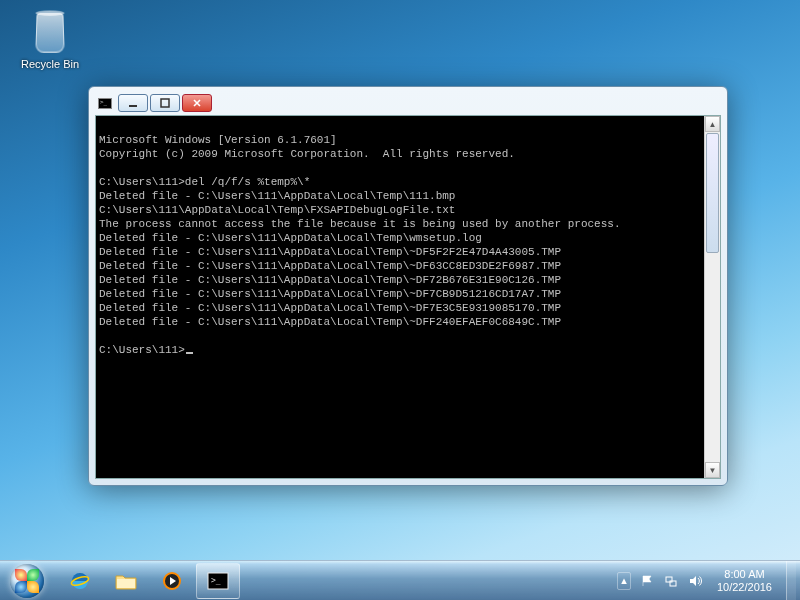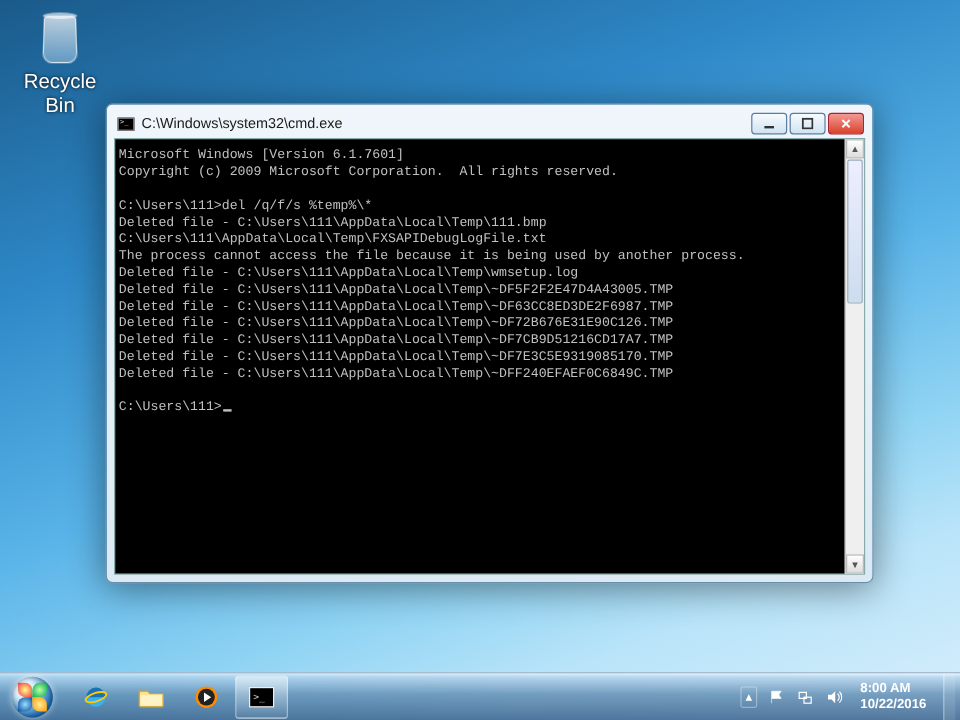--- a/index.html
+++ b/index.html
@@ -2,40 +2,40 @@
 <html><head>
 <meta charset="utf-8">
 <style>
   * { margin: 0; padding: 0; box-sizing: border-box; }
   html, body { width: 800px; height: 600px; overflow: hidden; font-family: "Segoe UI", Tahoma, sans-serif; }
   .desktop {
     position: relative;
     width: 800px; height: 600px;
     background: linear-gradient(160deg,#1a5a8a 0%,#2e88c7 28%,#58b3e8 52%,#8fd3f3 70%,#b9e4f9 82%,#d7eefb 100%);
   }
-  .desktop-icon { position:absolute; top:10px; left:14px; width:72px; text-align:center; color:#fff; font-size:17px; text-shadow:0 0 3px #000; cursor:pointer; }
+  .desktop-icon { position:absolute; top:10px; left:14px; width:72px; text-align:center; color:#fff; font-size:11px; text-shadow:0 0 3px #000; cursor:pointer; }
   .desktop-icon .ico { width:44px; height:44px; margin:0 auto 4px; position:relative; }
   .bin-glass { position:absolute; left:8px; top:2px; width:28px; height:40px; background:linear-gradient(180deg,rgba(255,255,255,0.7),rgba(200,230,255,0.4)); border-radius:4px 4px 8px 8px; border:1px solid rgba(255,255,255,0.6); transform:perspective(60px) rotateX(8deg);}
   .bin-glass::before{content:"";position:absolute;top:-4px;left:-2px;right:-2px;height:6px;background:rgba(255,255,255,0.6);border-radius:50%;}
 
   
   .window { position:absolute; top:86px; left:88px; width:640px; height:400px;
     background:linear-gradient(180deg,#f0f6fb,#dbe9f4);
     border:1px solid #6a8da8; border-radius:6px; box-shadow:0 4px 30px rgba(0,0,0,0.45);
     padding:5px; }
   .titlebar { display:flex; align-items:center; height:22px; padding:0 2px 0 4px; }
   .titlebar .cmd-ico { width:14px; height:11px; background:#000; border:1px solid #888; margin-right:6px; position:relative;}
   .titlebar .cmd-ico::after{content:">_"; color:#ccc; font-size:6px; position:absolute; top:-1px; left:1px; font-family:monospace;}
   .titlebar .title { flex:1; font-size:12px; color:#1a1a1a; }
   .winbtns { display:flex; gap:2px; }
   .winbtn { width:30px; height:18px; border:1px solid #5a7ca0; border-radius:3px; background:linear-gradient(#f7fbff,#d0e3f2); display:flex; align-items:center; justify-content:center; font-size:10px; cursor:pointer;}
   .winbtn.close { background:linear-gradient(#f39a93,#d9432e); border-color:#a23; color:#fff; font-weight:bold;}
   .winbtn svg { width:10px; height:10px; }
   .client { position:absolute; top:28px; left:6px; right:6px; bottom:6px; background:#fff; border:1px solid #8aa; }
-  .terminal { position:absolute; top:0; left:0; right:16px; bottom:0; background:#000; color:#c0c0c0; font-family:"Lucida Console","Courier New",monospace; font-size:11px; line-height:14px; padding:7px 3px; white-space:pre; overflow:hidden;}
+  .terminal { position:absolute; top:0; left:0; right:16px; bottom:0; background:#000; color:#c0c0c0; font-family:"Lucida Console","Courier New",monospace; font-size:11px; line-height:14px; padding:17px 3px; white-space:pre; overflow:hidden;}
   .scrollbar { position:absolute; top:0; right:0; bottom:0; width:16px; background:#efefef; border-left:1px solid #ccc;}
   .scrollbar .arrow{height:16px;display:flex;align-items:center;justify-content:center;font-size:8px;color:#555;background:linear-gradient(#fff,#ddd);border:1px solid #bbb;}
   .scrollbar .thumb{position:absolute;top:17px;left:1px;right:1px;height:120px;background:linear-gradient(#eef,#cde);border:1px solid #9ab;border-radius:2px;}
   .scrollbar .arrow.dn{position:absolute;bottom:0;left:0;right:0;}
   .cursor { display:inline-block; width:7px; height:2px; background:#c0c0c0; vertical-align:-1px; margin-left:1px;}
 
   
   .taskbar { position:absolute; left:0; right:0; bottom:0; height:40px; background:linear-gradient(180deg,rgba(250,253,255,0.6) 0%,rgba(180,210,235,0.75) 8%,rgba(96,139,177,0.8) 45%,rgba(58,98,140,0.85) 100%); border-top:1px solid rgba(255,255,255,0.5); display:flex; align-items:stretch; backdrop-filter:blur(2px);}
   .start { width:54px; display:flex; align-items:center; justify-content:center; cursor:pointer;}
   .orb { width:34px; height:34px; border-radius:50%; background:radial-gradient(circle at 30% 30%, #fff, #d5ecfb 25%, #1f6fb3 70%, #0b3a66 100%); box-shadow:0 0 6px rgba(255,255,255,0.6),0 0 4px rgba(0,0,0,0.4) inset; position:relative; overflow:hidden;}
@@ -43,40 +43,39 @@
   .orb .q1{top:5px;left:5px;background:radial-gradient(circle,#ff8,#e34);border-radius:0 6px 0 6px;}
   .orb .q2{top:5px;right:5px;background:radial-gradient(circle,#bfa,#0a4);border-radius:6px 0 6px 0;}
   .orb .q3{bottom:5px;left:5px;background:radial-gradient(circle,#9df,#049);border-radius:6px 0 6px 0;}
   .orb .q4{bottom:5px;right:5px;background:radial-gradient(circle,#fe9,#f90);border-radius:0 6px 0 6px;}
   .pinned { display:flex; align-items:center; gap:2px; padding:0 4px; }
   .tbtn { width:44px; height:36px; margin:2px 0; border-radius:3px; display:flex; align-items:center; justify-content:center; cursor:pointer;}
   .tbtn.active{background:linear-gradient(180deg,rgba(255,255,255,0.5),rgba(255,255,255,0.05));border:1px solid rgba(255,255,255,0.4);}
   .tbtn .tico{width:26px;height:22px;}
   .tray { margin-left:auto; display:flex; align-items:center; gap:8px; padding:0 4px 0 8px; color:#fff; font-size:11px;}
   .tray .tico-sm{width:16px;height:16px;display:flex;align-items:center;justify-content:center;}
-  .tray .clock{line-height:13px; padding:0 6px; cursor:pointer;font-weight:bold;}
+  .tray .clock{text-align:center; line-height:13px; padding:0 6px; cursor:pointer;}
   .showdesk{width:10px;height:100%;border-left:1px solid rgba(255,255,255,0.4);background:rgba(255,255,255,0.1);cursor:pointer;}
   .tray-expand{width:14px;height:18px;border:1px solid rgba(255,255,255,0.35);border-radius:2px;display:flex;align-items:center;justify-content:center;cursor:pointer;color:#fff;}
 </style>
 </head>
 <body>
 
 <div class="desktop">
 
   <div class="desktop-icon">
     <div class="ico">
         <div class="bin-glass"></div>
       </div>
     <div>Recycle Bin</div>
   </div>
 
   <div class="window">
     <div class="titlebar">
       <div class="cmd-ico"></div>
-      <div class="title">C:\Windows\system32\cmd.exe</div>
       <div class="winbtns">
         <div class="winbtn" title="Minimize">
           <svg viewBox="0 0 10 10">
               <rect x="1" y="7" width="8" height="2" fill="#333"></rect>
             </svg>
         </div>
         <div class="winbtn" title="Maximize">
           <svg viewBox="0 0 10 10">
               <rect x="1" y="1" width="8" height="8" fill="none" stroke="#333" stroke-width="1.5"></rect>
             </svg>

